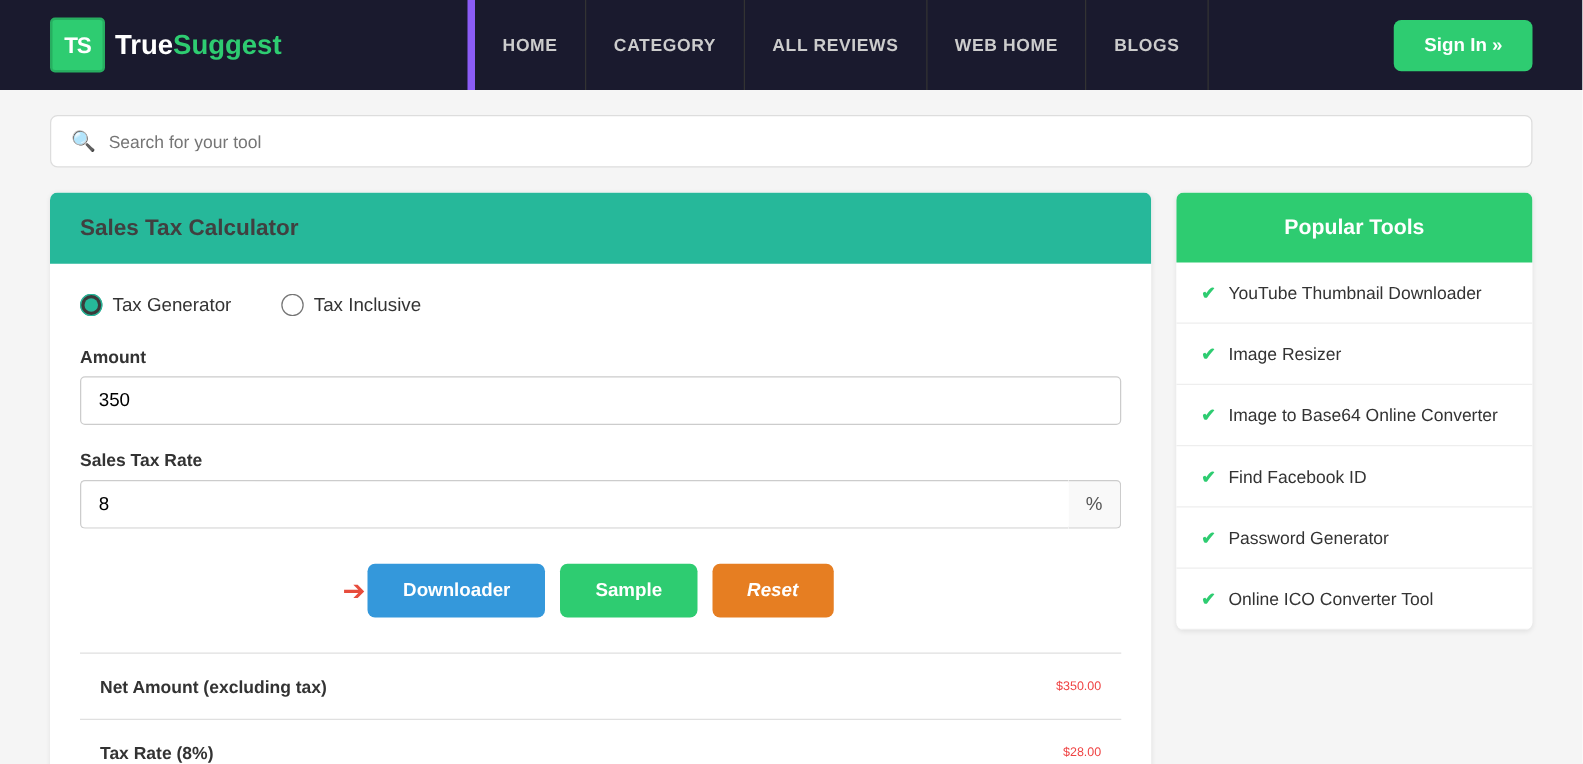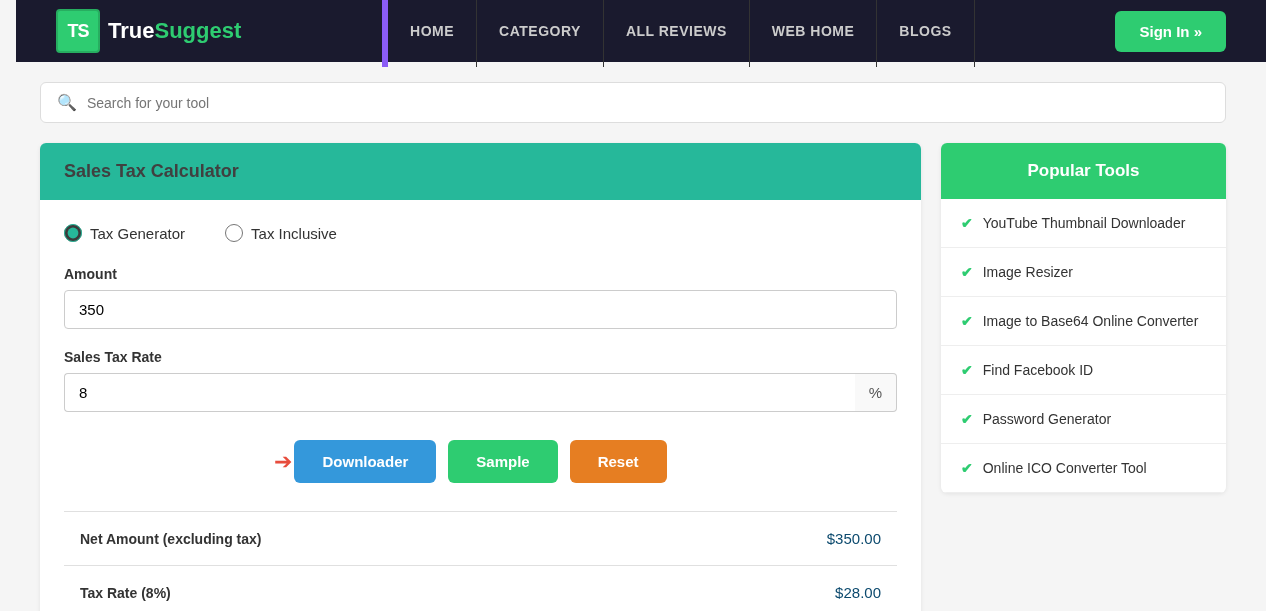--- a/index.html
+++ b/index.html
@@ -4,23 +4,22 @@
   <style>
     * { margin: 0; padding: 0; box-sizing: border-box; }
     body { font-family: Arial, sans-serif; background: #f5f5f5; color: #333; }
 
     
     .header {
       background: #1a1a2e;
       display: flex;
       align-items: center;
       padding: 12px 40px;
-      height: 62px;
+      height: 72px;
       justify-content: space-between;
-      margin-left: 16px;
     }
     .logo-area {
       display: flex;
       align-items: center;
       gap: 8px;
     }
     .logo-box {
       background: #2ecc71;
       border: 2px solid #27ae60;
       width: 44px;
@@ -209,41 +208,41 @@
       padding: 13px 28px;
       border: none;
       border-radius: 6px;
       font-size: 15px;
       font-weight: 700;
       cursor: pointer;
       color: white;
     }
     .btn-calculate { background: #3498db; }
     .btn-sample { background: #2ecc71; }
-    .btn-reset { background: #e67e22; }
+    .btn-reset { background: #e67e22; font-style: italic; }
 
     
     .results-table {
       border-top: 1px solid #e0e0e0;
     }
     .result-row {
       display: flex;
       justify-content: space-between;
       align-items: center;
       padding: 18px 16px;
       border-bottom: 1px solid #e0e0e0;
     }
     .result-label {
       font-size: 14px;
       font-weight: 600;
       color: #333;
     }
     .result-value {
-      font-size: 15px;
-      color: #0c4a6e;
+      font-size: 10px;
+      color: #ef4444;
     }
 
     
     .right-panel {
       width: 285px;
       background: white;
       border-radius: 6px;
       overflow: hidden;
       box-shadow: 0 1px 4px rgba(0,0,0,0.08);
     }

